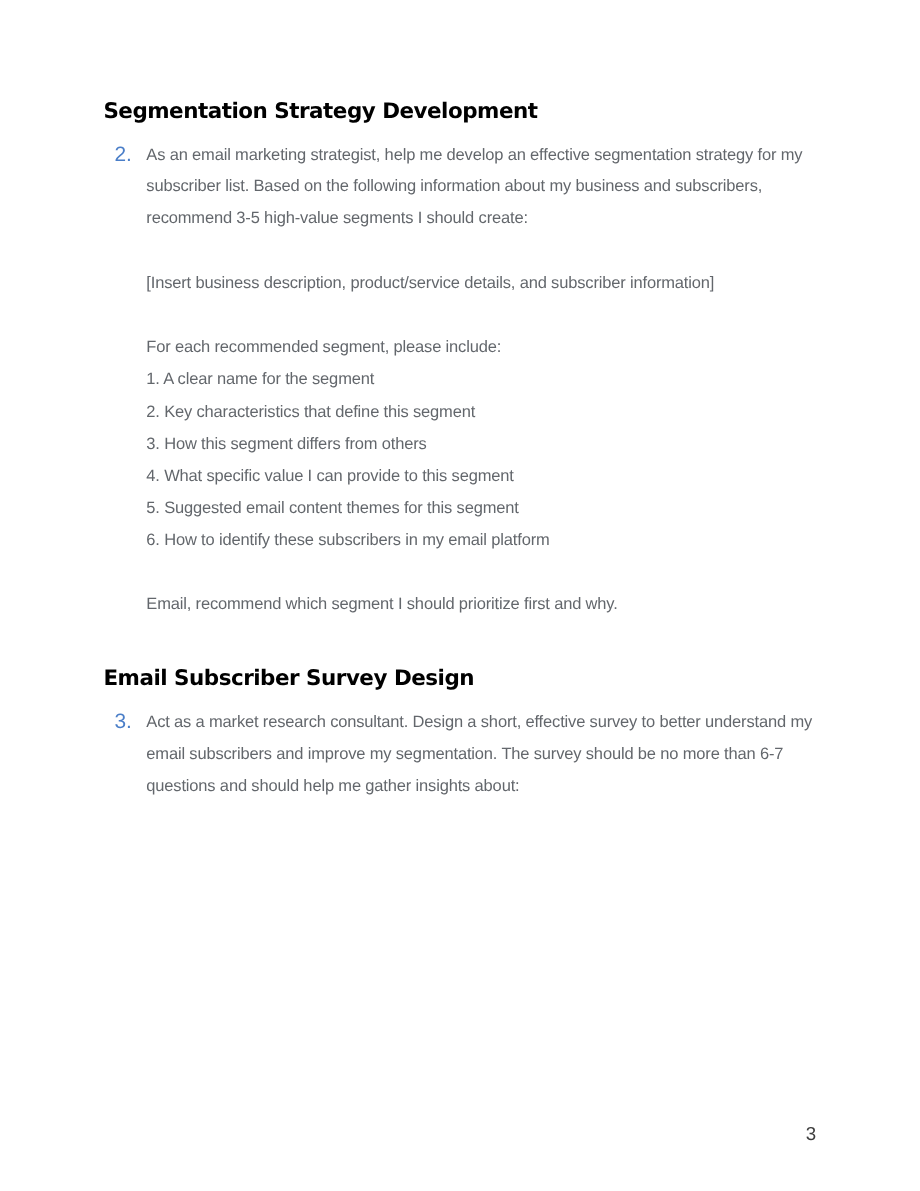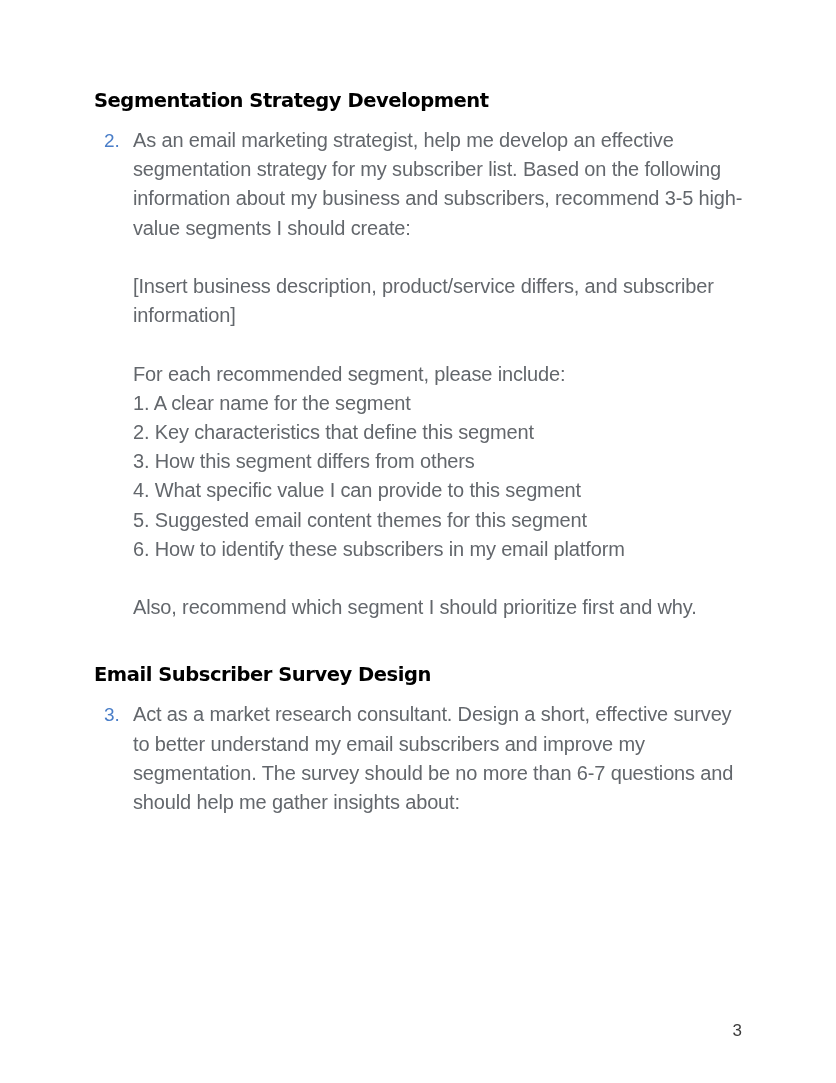--- a/index.html
+++ b/index.html
@@ -55,21 +55,21 @@
     line-height: 29.2px;
     font-family: "Liberation Sans", sans-serif;
   }
   .item-body {
     flex: 1 1 auto;
     min-width: 0;
   }
   .para {
     margin: 0;
     color: #63676c;
-    font-size: 20px;
+    font-size: 15px;
     line-height: 29.2px;
     font-family: "Liberation Sans", sans-serif;
     letter-spacing: -0.15px;
     white-space: pre-wrap;
   }
   .para + .para {
     margin-top: 29.2px;
   }
   .page-number {
     position: absolute;
@@ -87,29 +87,29 @@
 
 <div class="page">
   <div class="content">
 
     <div class="section first-section">
       <h2 class="section-heading">Segmentation Strategy Development</h2>
       <div class="list-item">
         <div class="marker">2.</div>
         <div class="item-body">
           <p class="para">As an email marketing strategist, help me develop an effective segmentation strategy for my subscriber list. Based on the following information about my business and subscribers, recommend 3-5 high-value segments I should create:</p>
-          <p class="para">[Insert business description, product/service differs, and subscriber information]</p>
+          <p class="para">[Insert business description, product/service details, and subscriber information]</p>
           <p class="para">For each recommended segment, please include:
 1. A clear name for the segment
 2. Key characteristics that define this segment
 3. How this segment differs from others
 4. What specific value I can provide to this segment
 5. Suggested email content themes for this segment
 6. How to identify these subscribers in my email platform</p>
-          <p class="para">Also, recommend which segment I should prioritize first and why.</p>
+          <p class="para">Email, recommend which segment I should prioritize first and why.</p>
         </div>
       </div>
     </div>
 
     <div class="section second-section">
       <h2 class="section-heading">Email Subscriber Survey Design</h2>
       <div class="list-item">
         <div class="marker">3.</div>
         <div class="item-body">
           <p class="para">Act as a market research consultant. Design a short, effective survey to better understand my email subscribers and improve my segmentation. The survey should be no more than 6-7 questions and should help me gather insights about:</p>

